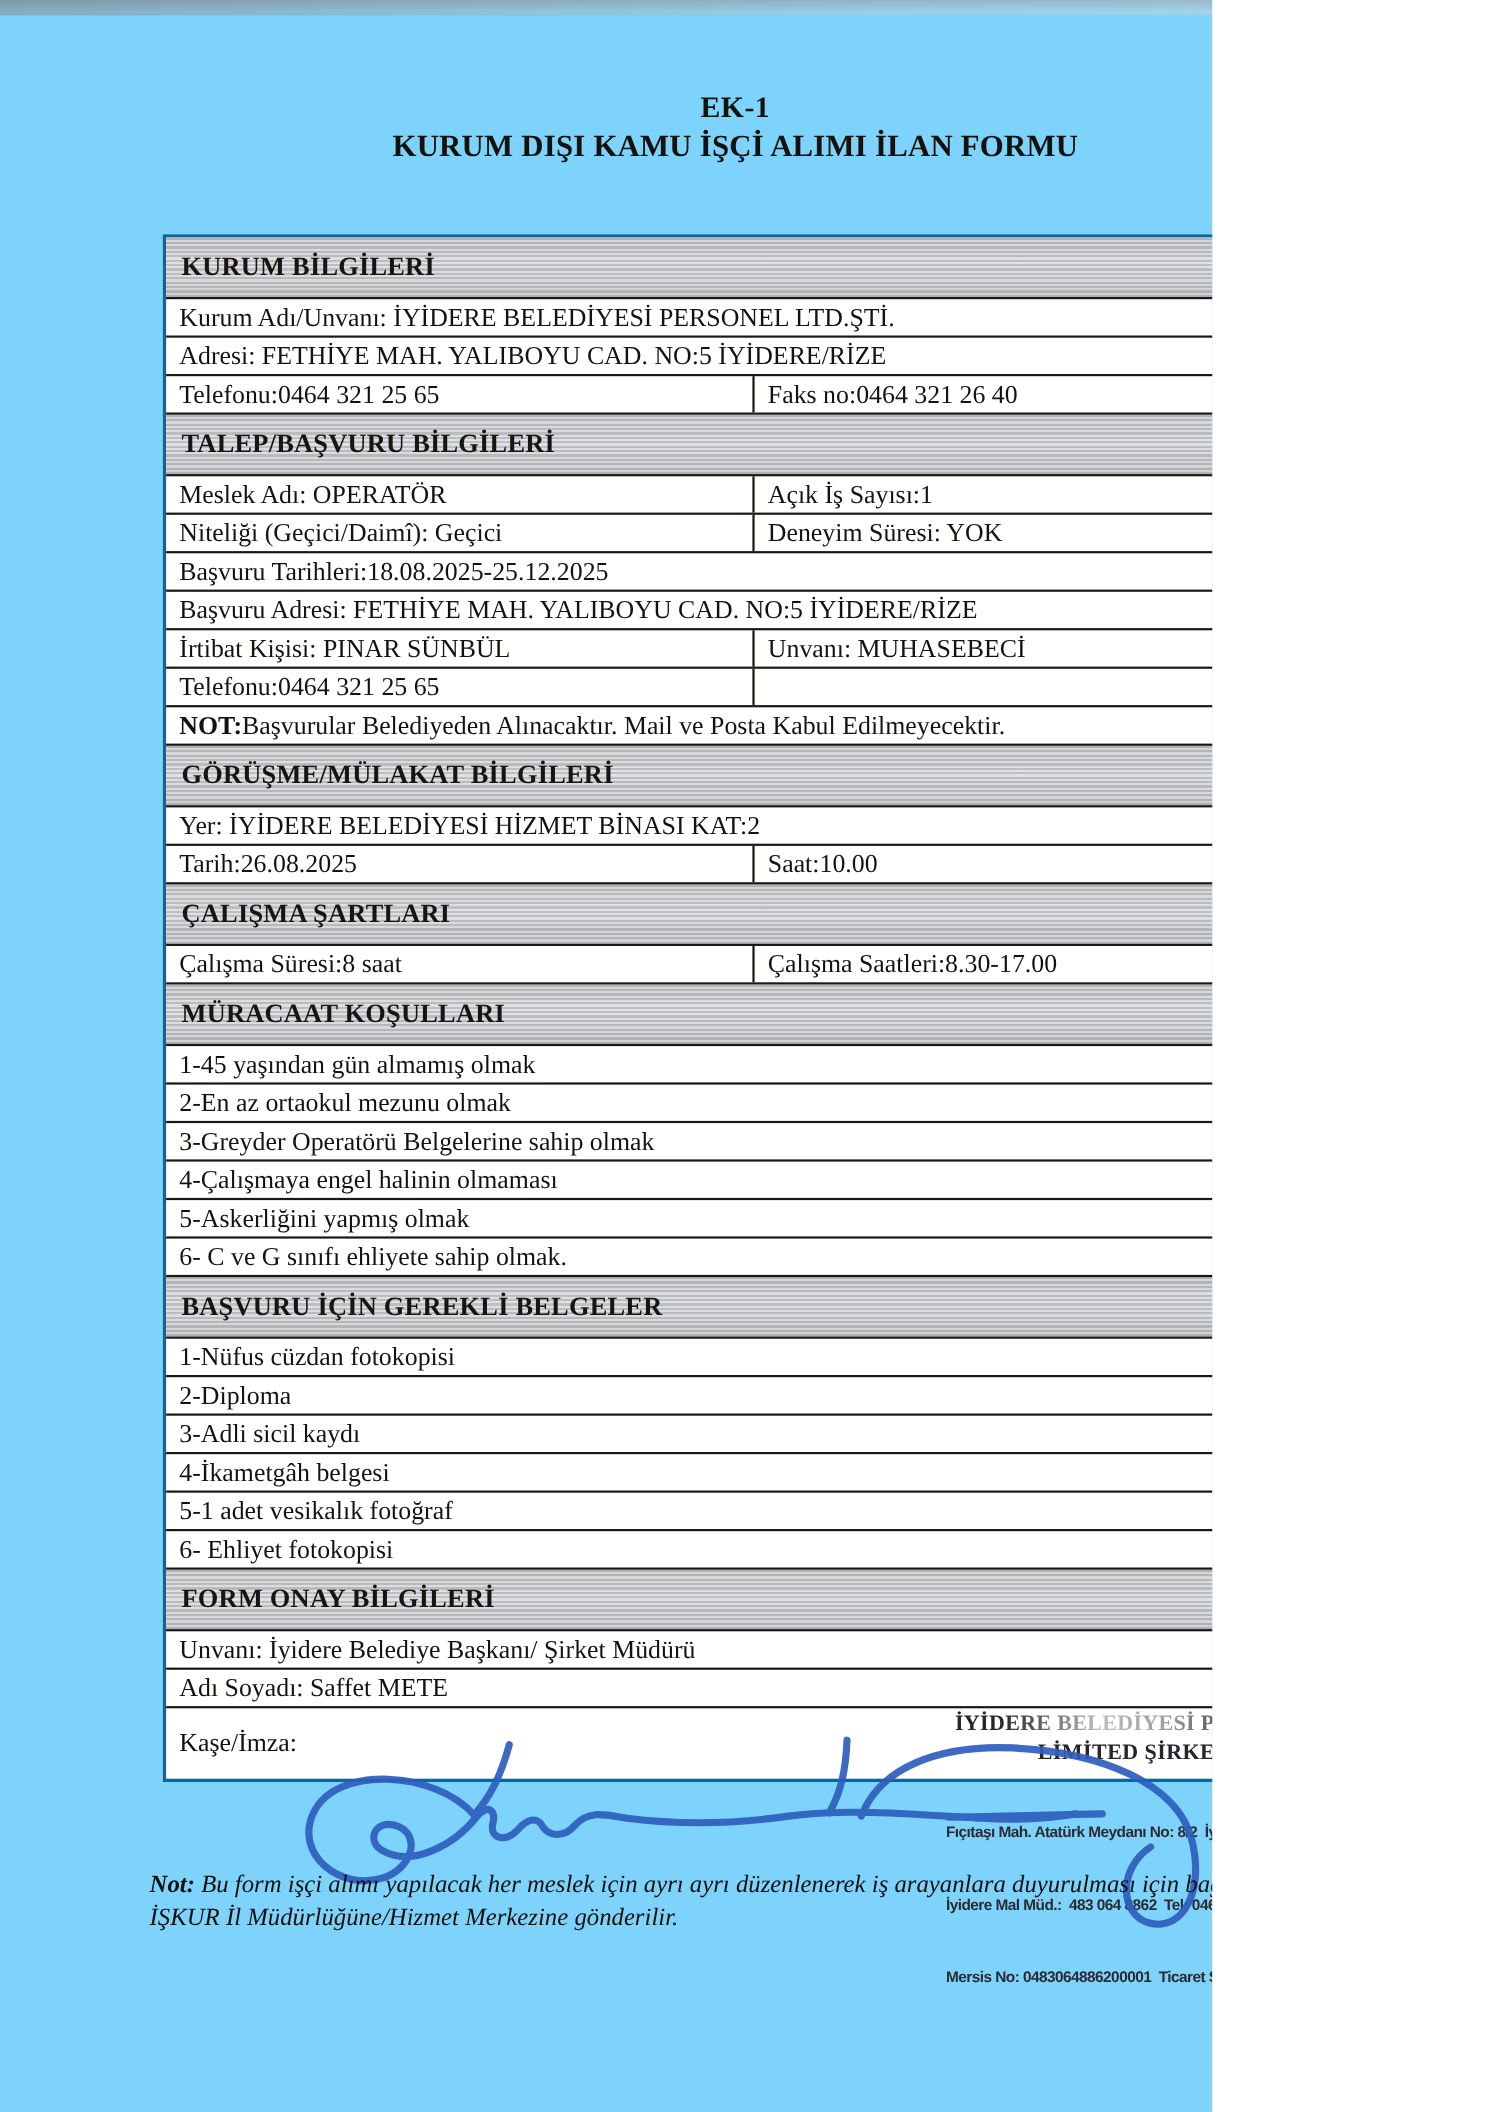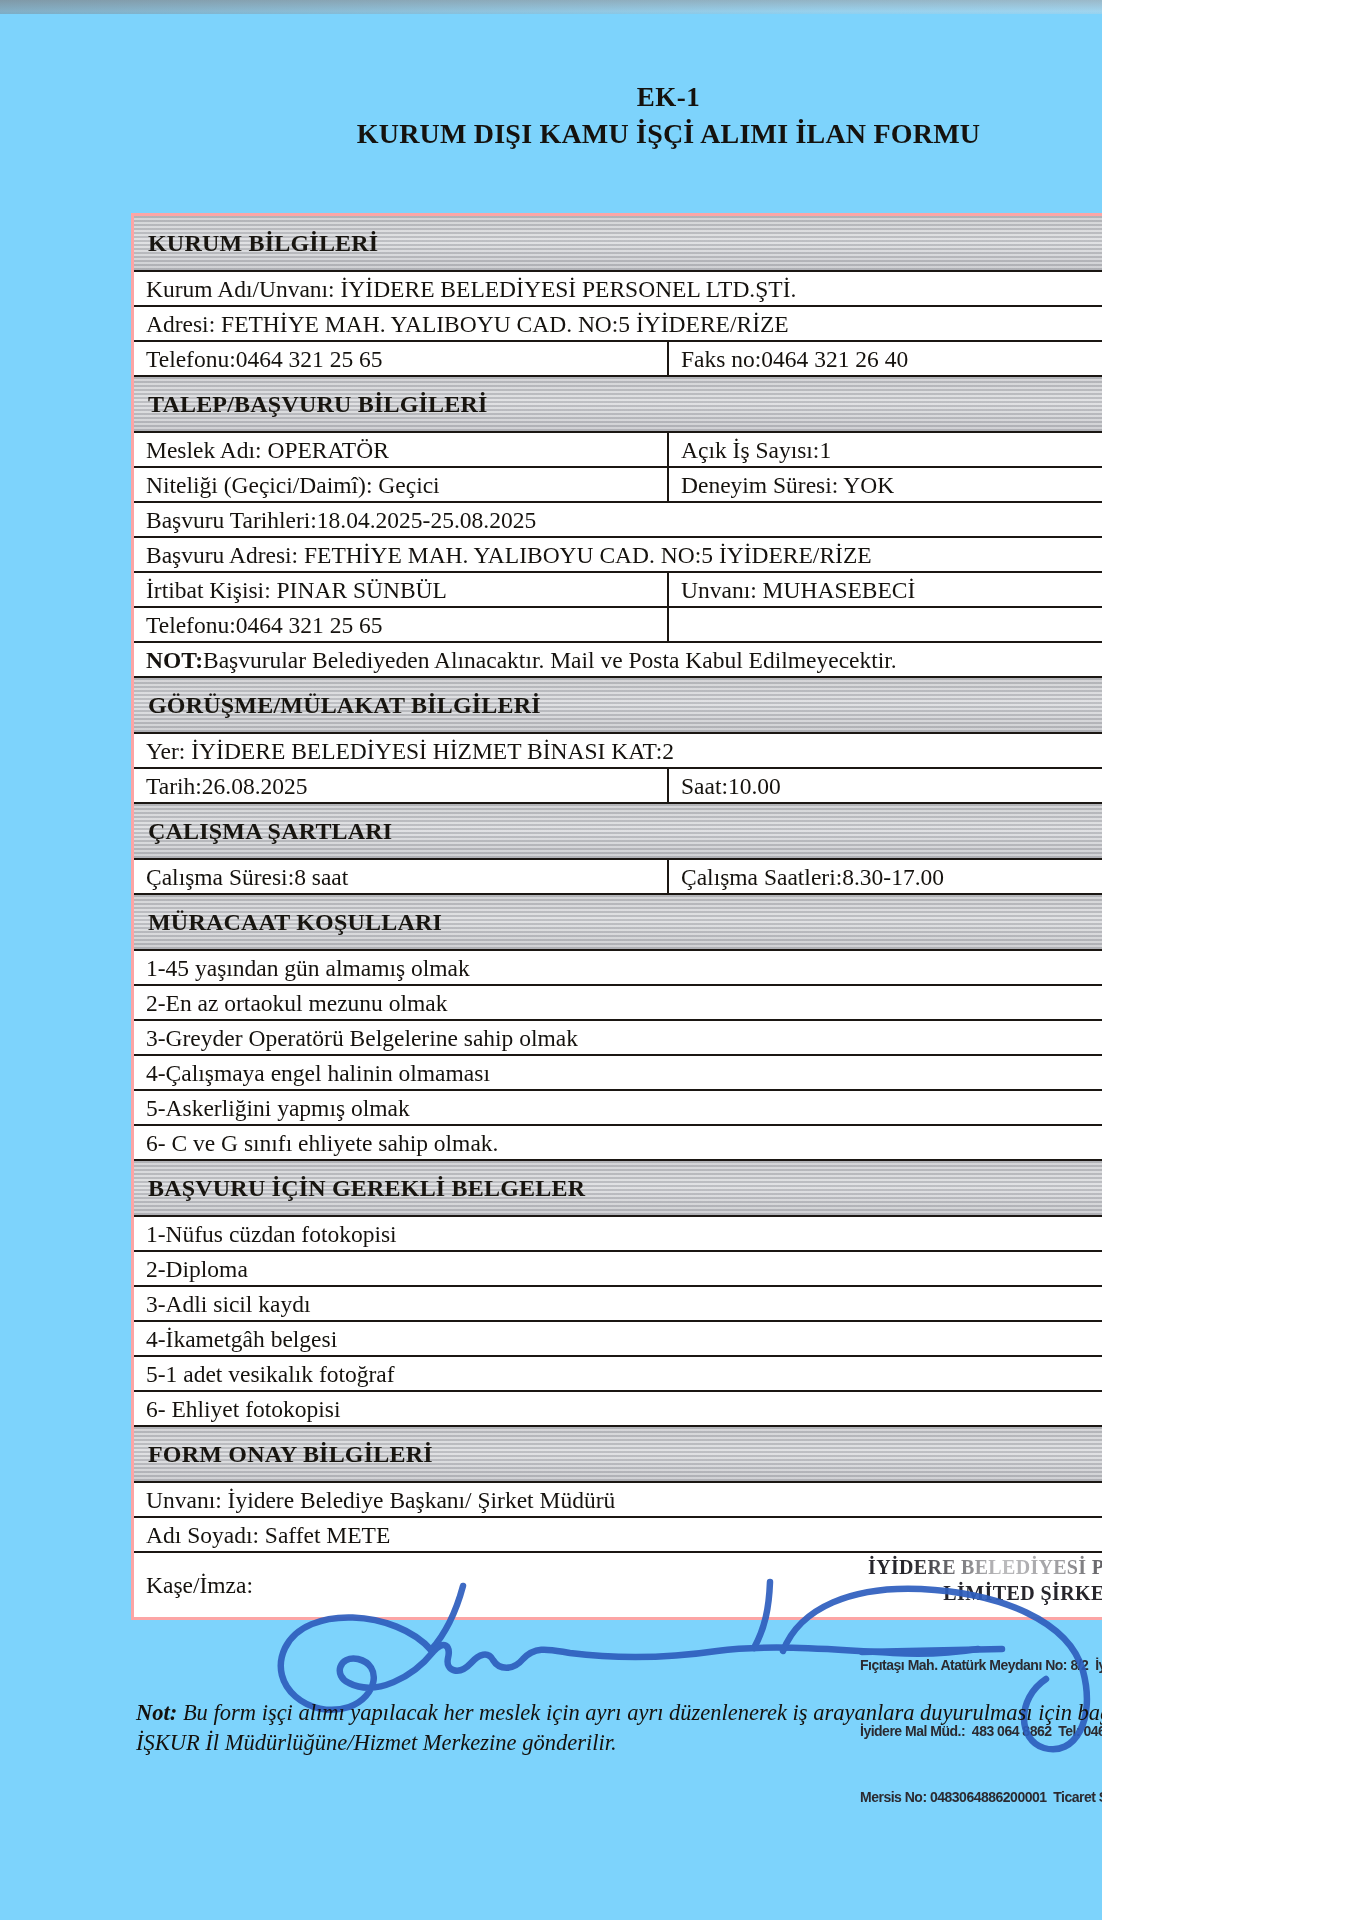--- a/index.html
+++ b/index.html
@@ -12,22 +12,22 @@
     position:absolute;top:0;left:0;width:100%;height:14px;
     background:
       linear-gradient(90deg, rgba(120,126,132,.45), rgba(150,155,160,.35) 40%, rgba(190,194,198,.25) 75%, rgba(205,208,212,.30)),
       linear-gradient(180deg, rgba(140,145,150,.55), rgba(230,232,234,.15) 80%, rgba(255,255,255,0));
   }
   .titles{position:absolute;top:82px;left:140px;width:1057px;text-align:center;}
   .t1{font-size:27px;font-weight:bold;letter-spacing:.5px;}
   .t2{font-size:28px;font-weight:bold;margin-top:5px;letter-spacing:.2px;}
 
   .tbl{
-    position:absolute;top:213px;left:131px;width:1057px;box-sizing:border-box;
-    border:3px solid #fca5a5;background:#fff;
+    position:absolute;top:213px;left:148px;width:1057px;box-sizing:border-box;
+    border:3px solid #0369a1;background:#fff;
   }
   .tbl > * + *{border-top:2px solid #1b1713;}
   .band{
     height:54px;display:flex;align-items:center;padding-left:14px;
     font-weight:bold;font-size:24px;letter-spacing:.2px;color:#181510;
     background:
       repeating-linear-gradient(180deg, rgba(128,130,136,.30) 0 2px, rgba(255,255,255,.22) 2px 4px),
       linear-gradient(180deg,#c7c8cb,#d9dadd 45%,#c2c3c7);
   }
   .row{min-height:33px;display:flex;align-items:stretch;font-size:23.5px;line-height:1.12;}
@@ -104,21 +104,21 @@
     </div>
     <div class="row cols">
       <div class="cell L">
           <div class="txt">Niteliği (Geçici/Daimî): Geçici</div>
         </div>
       <div class="cell R">
           <div class="txt">Deneyim Süresi: YOK</div>
         </div>
     </div>
     <div class="row">
-        <div class="txt">Başvuru Tarihleri:18.04.2025-25.08.2025</div>
+        <div class="txt">Başvuru Tarihleri:18.08.2025-25.12.2025</div>
       </div>
     <div class="row">
         <div class="txt">Başvuru Adresi: FETHİYE MAH. YALIBOYU CAD. NO:5 İYİDERE/RİZE</div>
       </div>
     <div class="row cols">
       <div class="cell L">
           <div class="txt">İrtibat Kişisi: PINAR SÜNBÜL</div>
         </div>
       <div class="cell R">
           <div class="txt">Unvanı: MUHASEBECİ</div>

